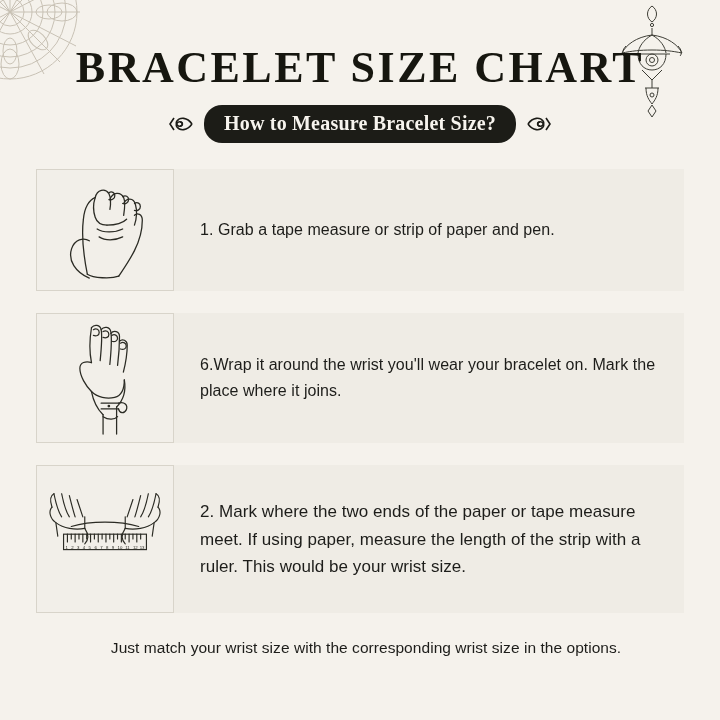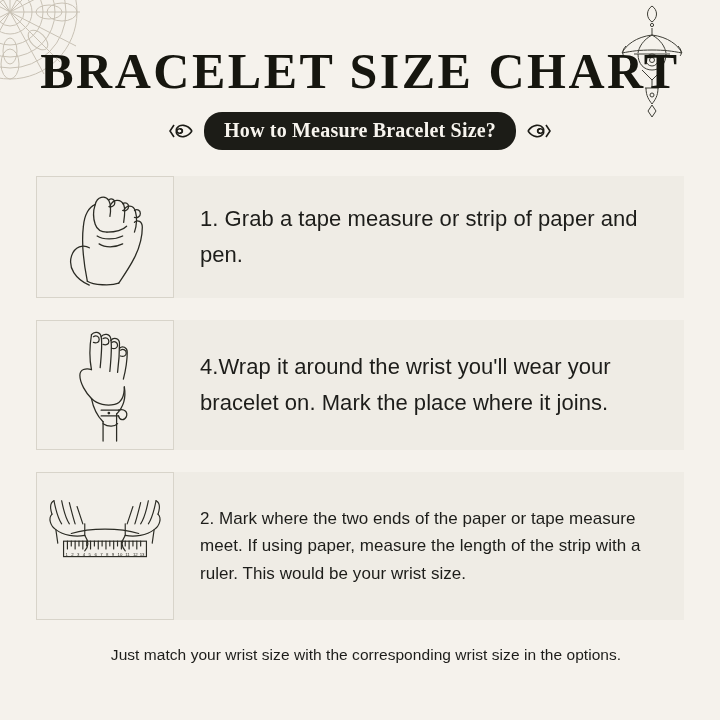--- a/index.html
+++ b/index.html
@@ -37,21 +37,21 @@
   }
 
   
   .header {
     padding-top: 44px;
     text-align: center;
     position: relative;
   }
   .title {
     font-family: "Liberation Serif", serif;
-    font-size: 50px;
+    font-size: 44px;
     letter-spacing: 2.5px;
     font-weight: 700;
     color: #16160f;
     margin: 0;
     line-height: 1.1;
   }
   .subtitle-row {
     margin-top: 13px;
     display: flex;
     align-items: center;
@@ -97,21 +97,21 @@
     align-items: center;
     justify-content: center;
   }
   .step.s2 .thumb { height: 130px; }
   .step.s3 .thumb { height: 148px; }
   .step .text {
     flex: 1;
     display: flex;
     align-items: center;
     padding: 6px 22px 6px 26px;
-    font-size: 22px;
+    font-size: 16px;
     line-height: 1.62;
     color: #1d1d1a;
     letter-spacing: 0.05px;
   }
   .step.s3 .text { font-size: 17px; }
 
   
   .footer {
     text-align: center;
     font-size: 15.5px;
@@ -257,21 +257,21 @@
           <path d="M56 92 L74 92"></path>
           <path d="M74 86 c6 -2 10 2 8 7 c-2 4 -7 4 -8 -1"></path>
           <path d="M48 10 c3 -2 6 0 6 3 c0 3 -3 4 -6 3"></path>
           <path d="M58 12 c3 -2 6 0 6 3 c0 3 -3 4 -6 3"></path>
           <path d="M67 16 c3 -2 6 0 6 3 c0 3 -3 4 -6 3"></path>
           <path d="M76 24 c3 -2 6 0 6 3 c0 3 -3 4 -6 3"></path>
           <circle cx="64" cy="89" r="1.4" fill="#2b2b24" stroke="none"></circle>
         </g>
       </svg>
     </div>
-    <div class="text">4.Wrap it around the wrist you'll wear your bracelet on. Mark the place where it joins.</div>
+    <div class="text">6.Wrap it around the wrist you'll wear your bracelet on. Mark the place where it joins.</div>
   </div>
 
   <div class="step s3">
     <div class="thumb">
       <svg viewBox="0 0 130 110" width="126" height="106">
         <g fill="none" stroke="#2b2b24" stroke-width="1.2" stroke-linecap="round">
           <path d="M12 8 C14 18 16 26 20 32"></path>
           <path d="M20 8 C22 18 24 26 28 32"></path>
           <path d="M28 10 C30 18 32 26 34 32"></path>
           <path d="M36 14 C38 20 40 26 42 32"></path>

